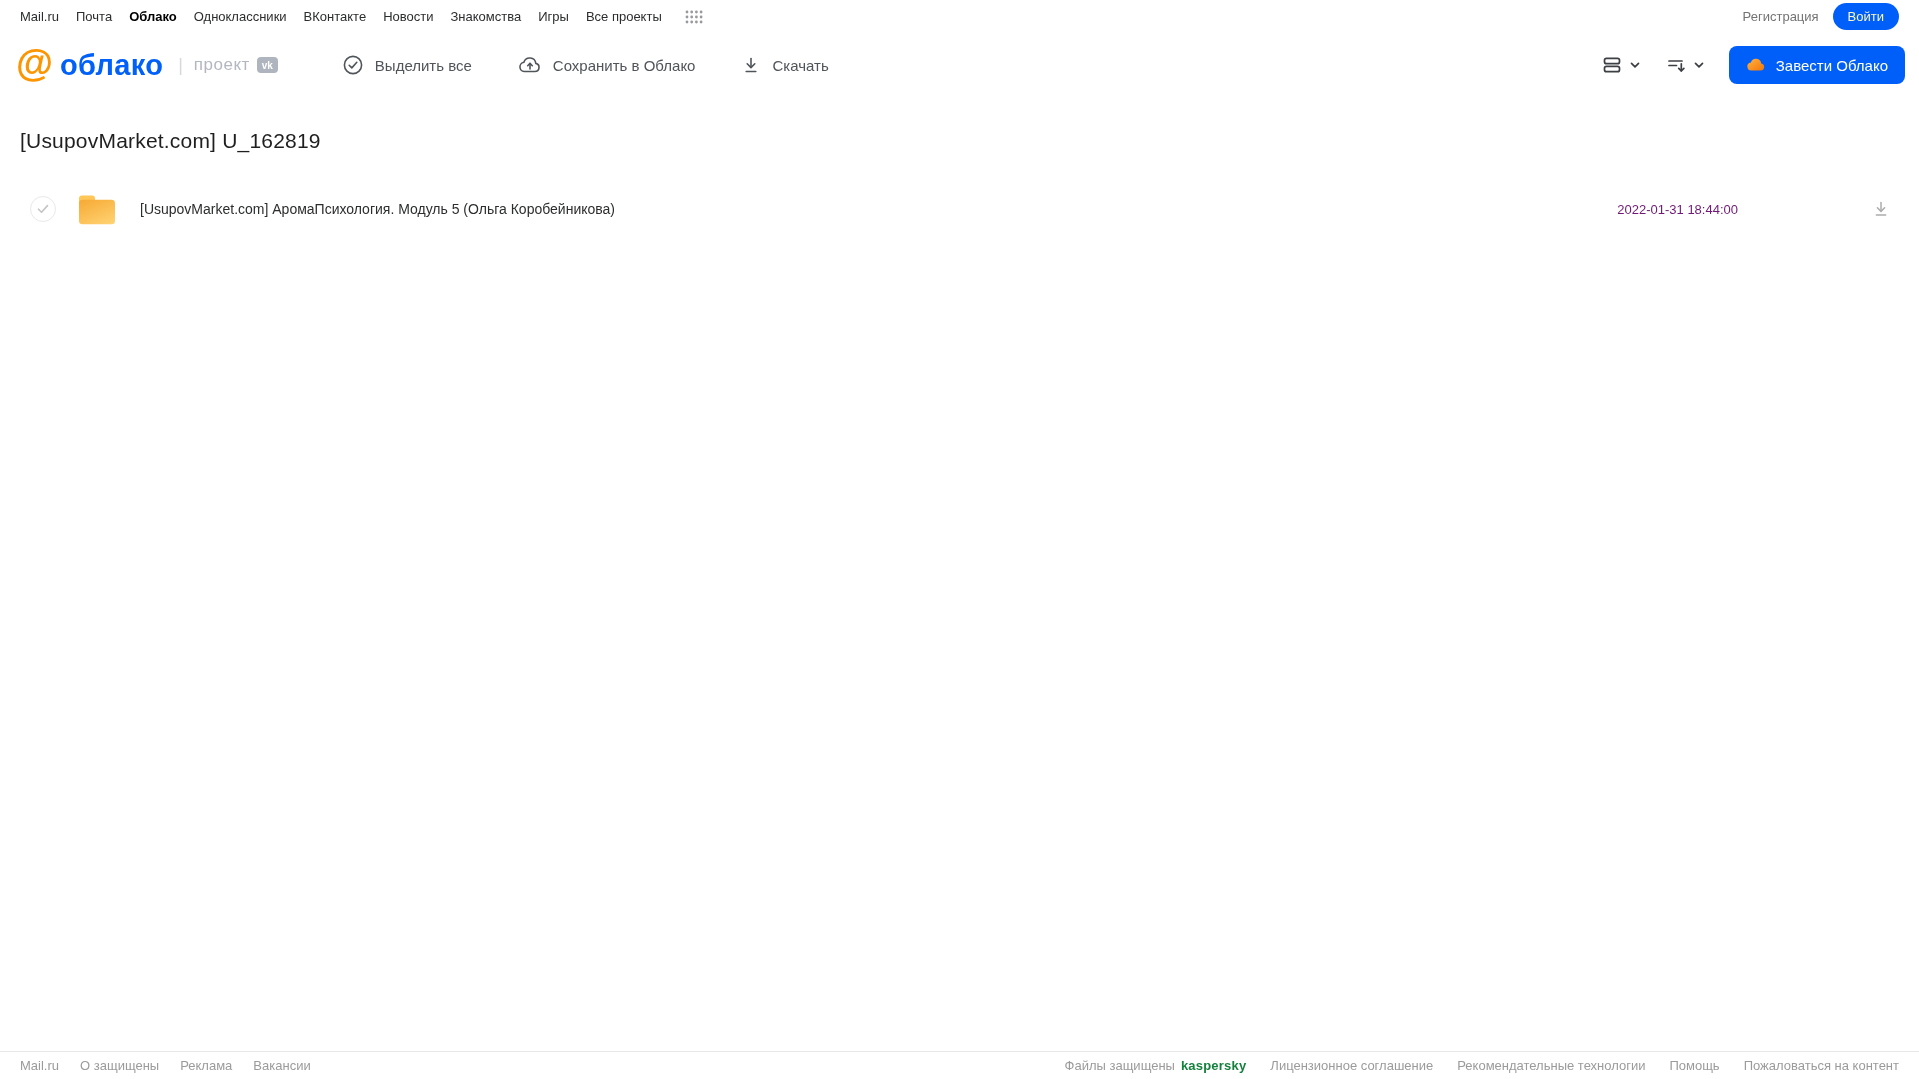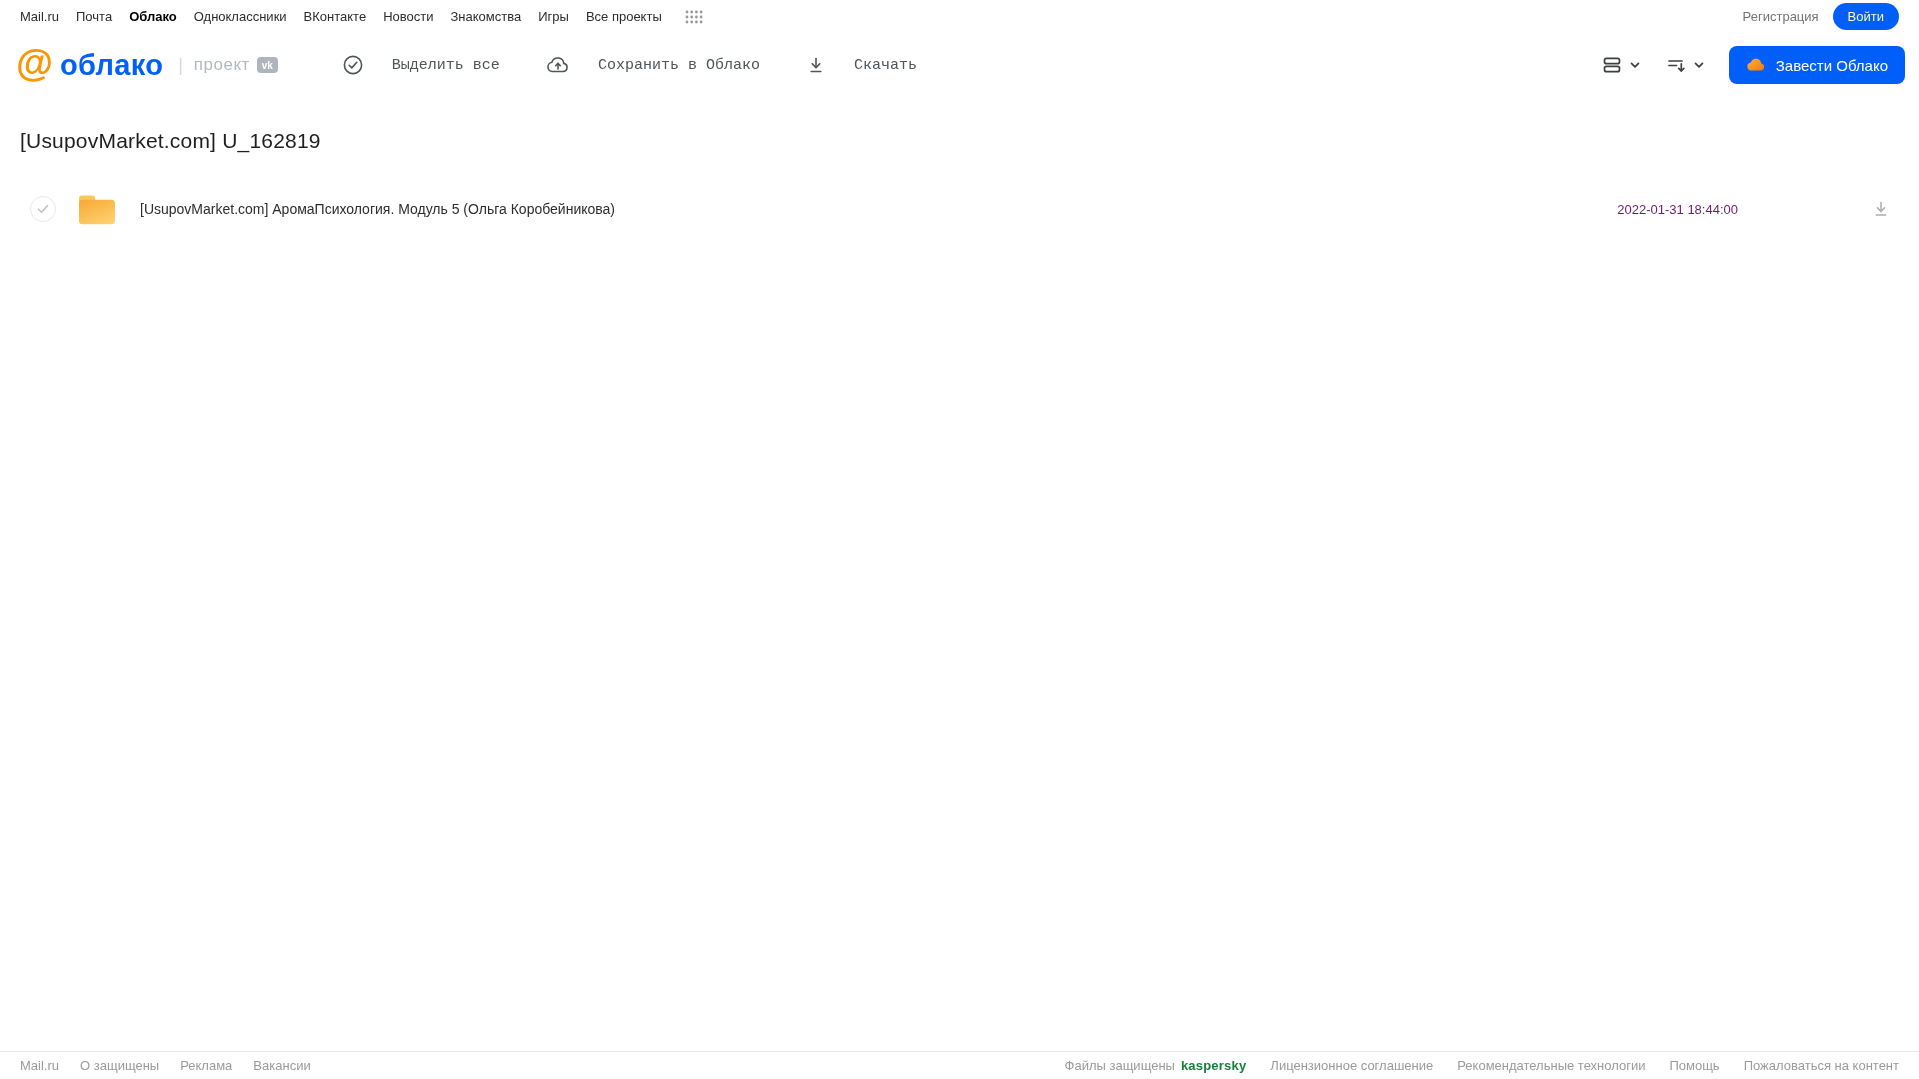--- a/index.html
+++ b/index.html
@@ -48,23 +48,23 @@
   .logo-project { color: #b3b8c0; font-size: 17px; letter-spacing: 0.5px; }
   .vk-badge {
     display: inline-flex; align-items: center; justify-content: center;
     background: #afb5bf; color: #fff;
     font-size: 10px; font-weight: 700;
     width: 21px; height: 16px; border-radius: 4px;
     margin-left: 7px;
   }
   .actions { display: flex; align-items: center; gap: 46px; margin-left: 64px; }
   .action {
-    display: flex; align-items: center; gap: 28px;
+    display: flex; align-items: center; gap: 11px;
     font-size: 15px; color: #50555a; cursor: pointer;
-    background: none; border: none; font-family: Liberation Mono, monospace;
+    background: none; border: none; font-family: Liberation Sans, sans-serif;
   }
   .toolbar-spacer { flex: 1; }
   .right-controls { display: flex; align-items: center; gap: 24px; }
   .icon-drop { display: flex; align-items: center; gap: 6px; cursor: pointer; }
   .get-cloud-btn {
     display: flex; align-items: center; gap: 9px;
     background: #005ff9; color: #fff; border: none; cursor: pointer;
     font-size: 15px; font-family: inherit;
     height: 38px; padding: 9px 17px; border-radius: 8px;
   }

